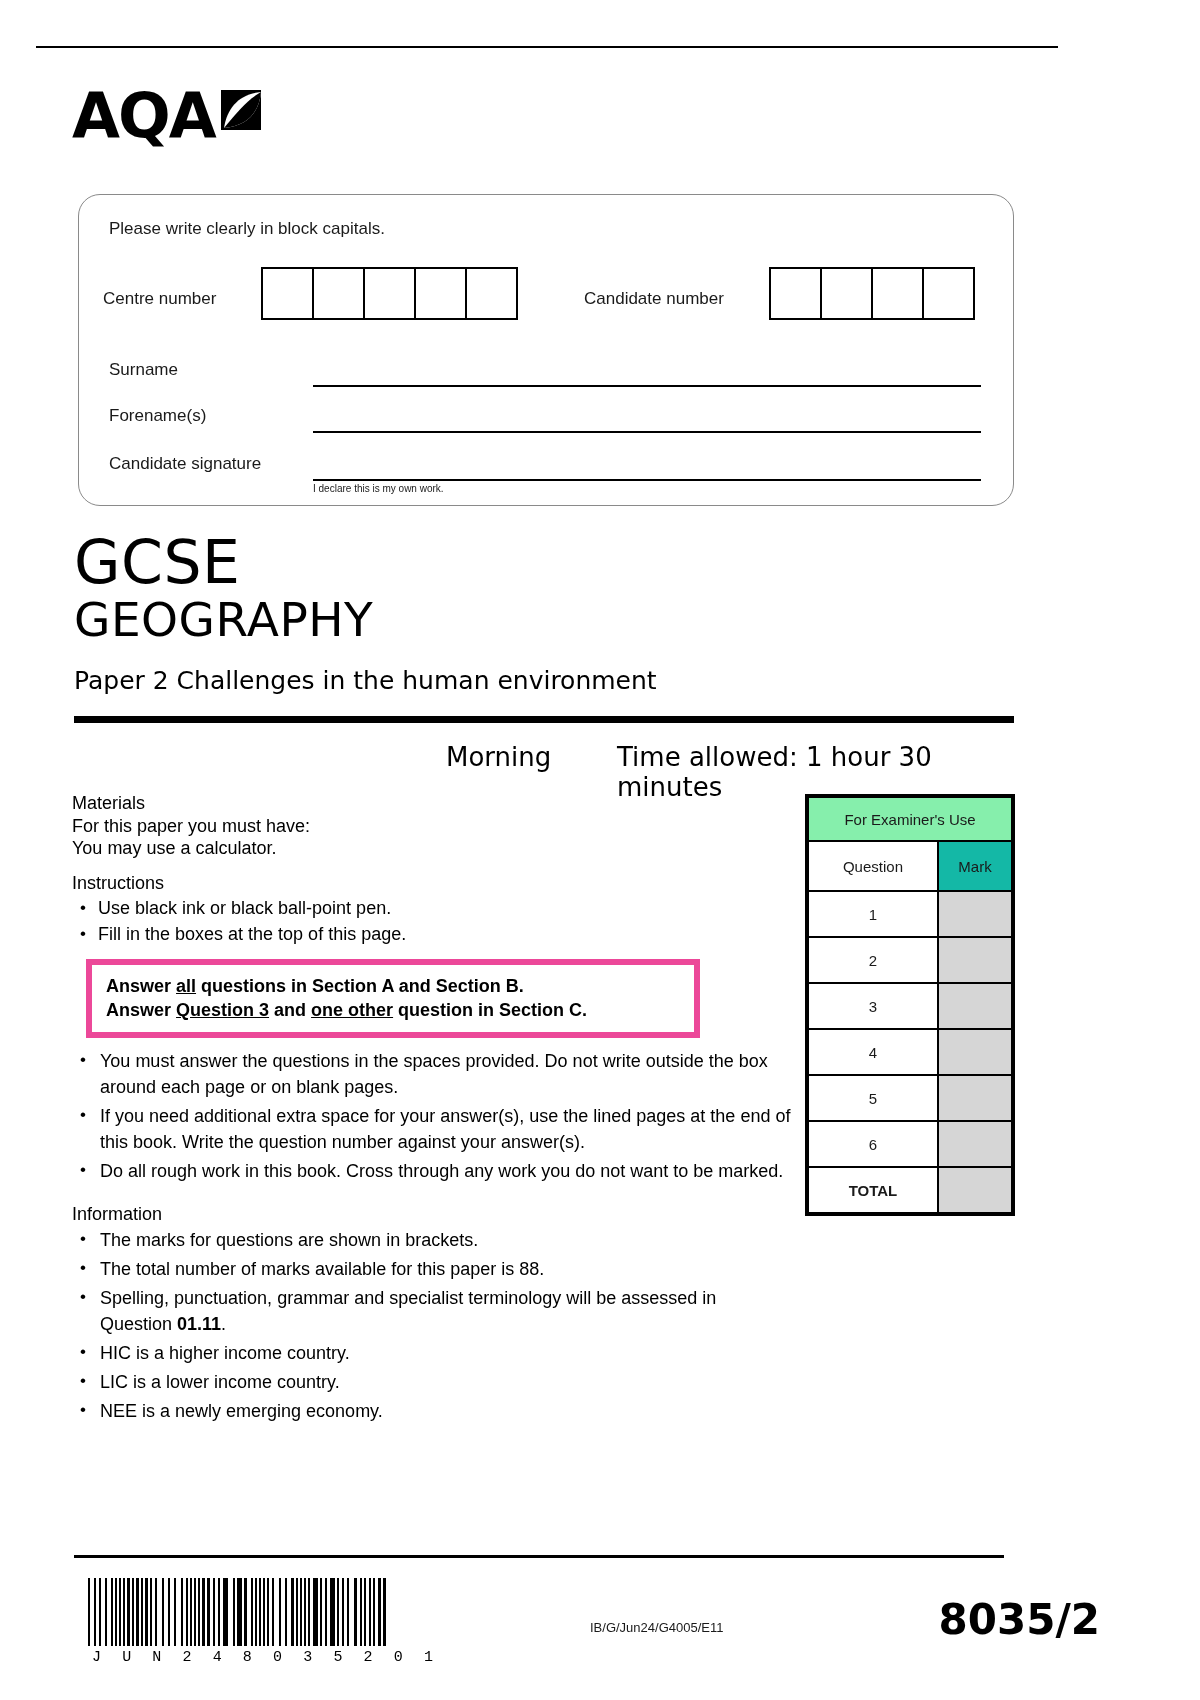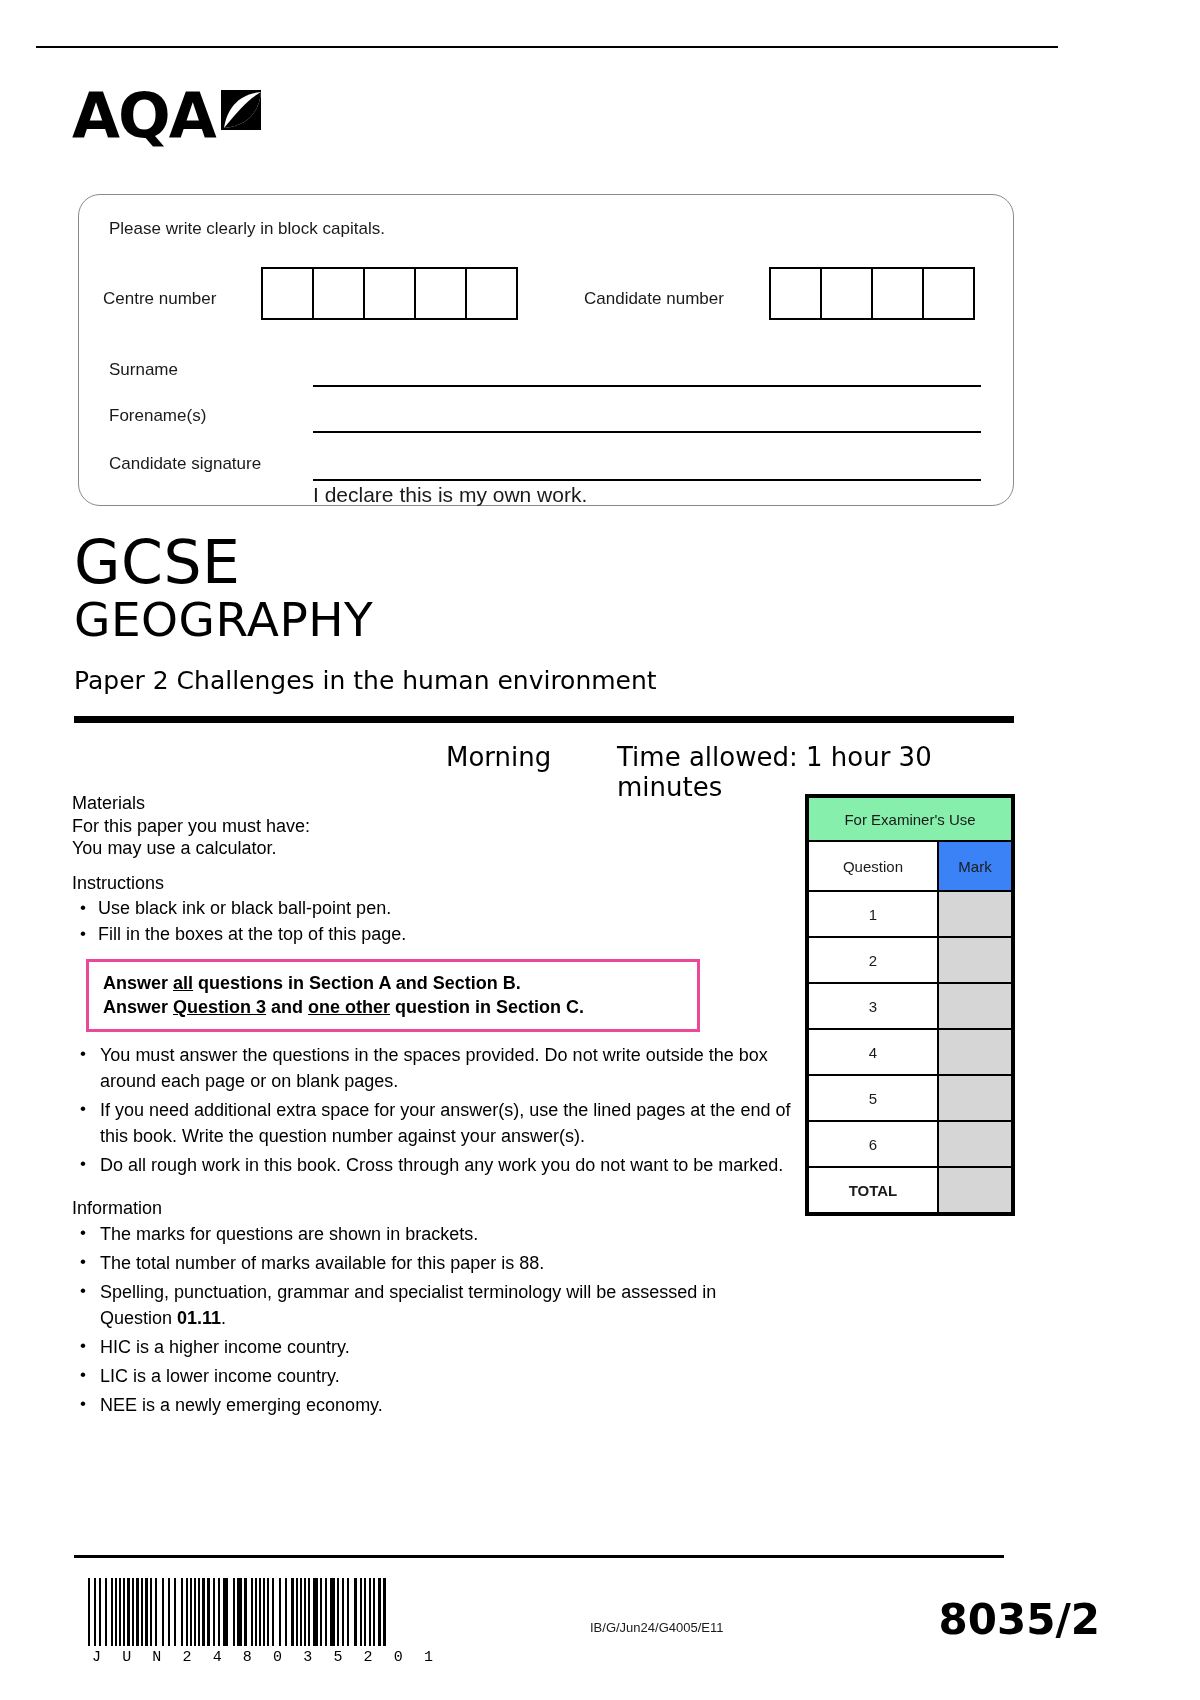--- a/index.html
+++ b/index.html
@@ -102,21 +102,21 @@
     position: absolute;
     height: 2px;
     background: #000;
   }
   .wl-surname  { left: 234px; top: 190px; width: 668px; }
   .wl-forename { left: 234px; top: 236px; width: 668px; }
   .wl-sig      { left: 234px; top: 284px; width: 668px; }
   .declare {
     position: absolute;
     left: 234px; top: 288px;
-    font-size: 21px;
+    font-size: 10px;
     color: #1a1a1a;
   }
 
   
   .t-gcse {
     position: absolute;
     left: 74px; top: 527px;
     font-family: "DejaVu Sans", sans-serif;
     font-size: 60px;
     font-weight: 400;
@@ -199,21 +199,21 @@
     font-size: 17px;
   }
   ul.bullets.wide li { padding-left: 28px; line-height: 26px; margin-bottom: 3px; }
   .gap-s { height: 13px; }
   .gap-m { height: 17px; }
 
   
   .note-box {
     margin: 12px 0 10px 14px;
     width: 614px;
-    border: 3px solid #ec4899;
+    border: 6px solid #ec4899;
     box-sizing: border-box;
     padding: 9px 14px 10px 14px;
   }
   .note-box div {
     font-size: 18px;
     font-weight: 700;
     line-height: 24px;
     color: #000;
   }
   .u { text-decoration: underline; }
@@ -238,21 +238,21 @@
     color: #1a1a1a;
     height: 44px;
     padding: 0;
   }
   .ex-head {
     background: #86efac;
     font-size: 15px;
     height: 42px !important;
   }
   .ex-sub-q { background: #ffffff; font-size: 15px; height: 48px !important; }
-  .ex-sub-m { background: #3b82f6; font-size: 15px; height: 48px !important; }
+  .ex-sub-m { background: #14b8a6; font-size: 15px; height: 48px !important; }
   .ex-qn { background: #ffffff; font-size: 18px; }
   .ex-mk { background: #d6d6d6; }
   .ex-total { background: #ffffff; font-weight: 700; font-size: 17px; }
   .ex-total-mk { background: #d6d6d6; }
 
   
   .bottom-rule {
     position: absolute;
     left: 74px; top: 1555px;
     width: 930px;

